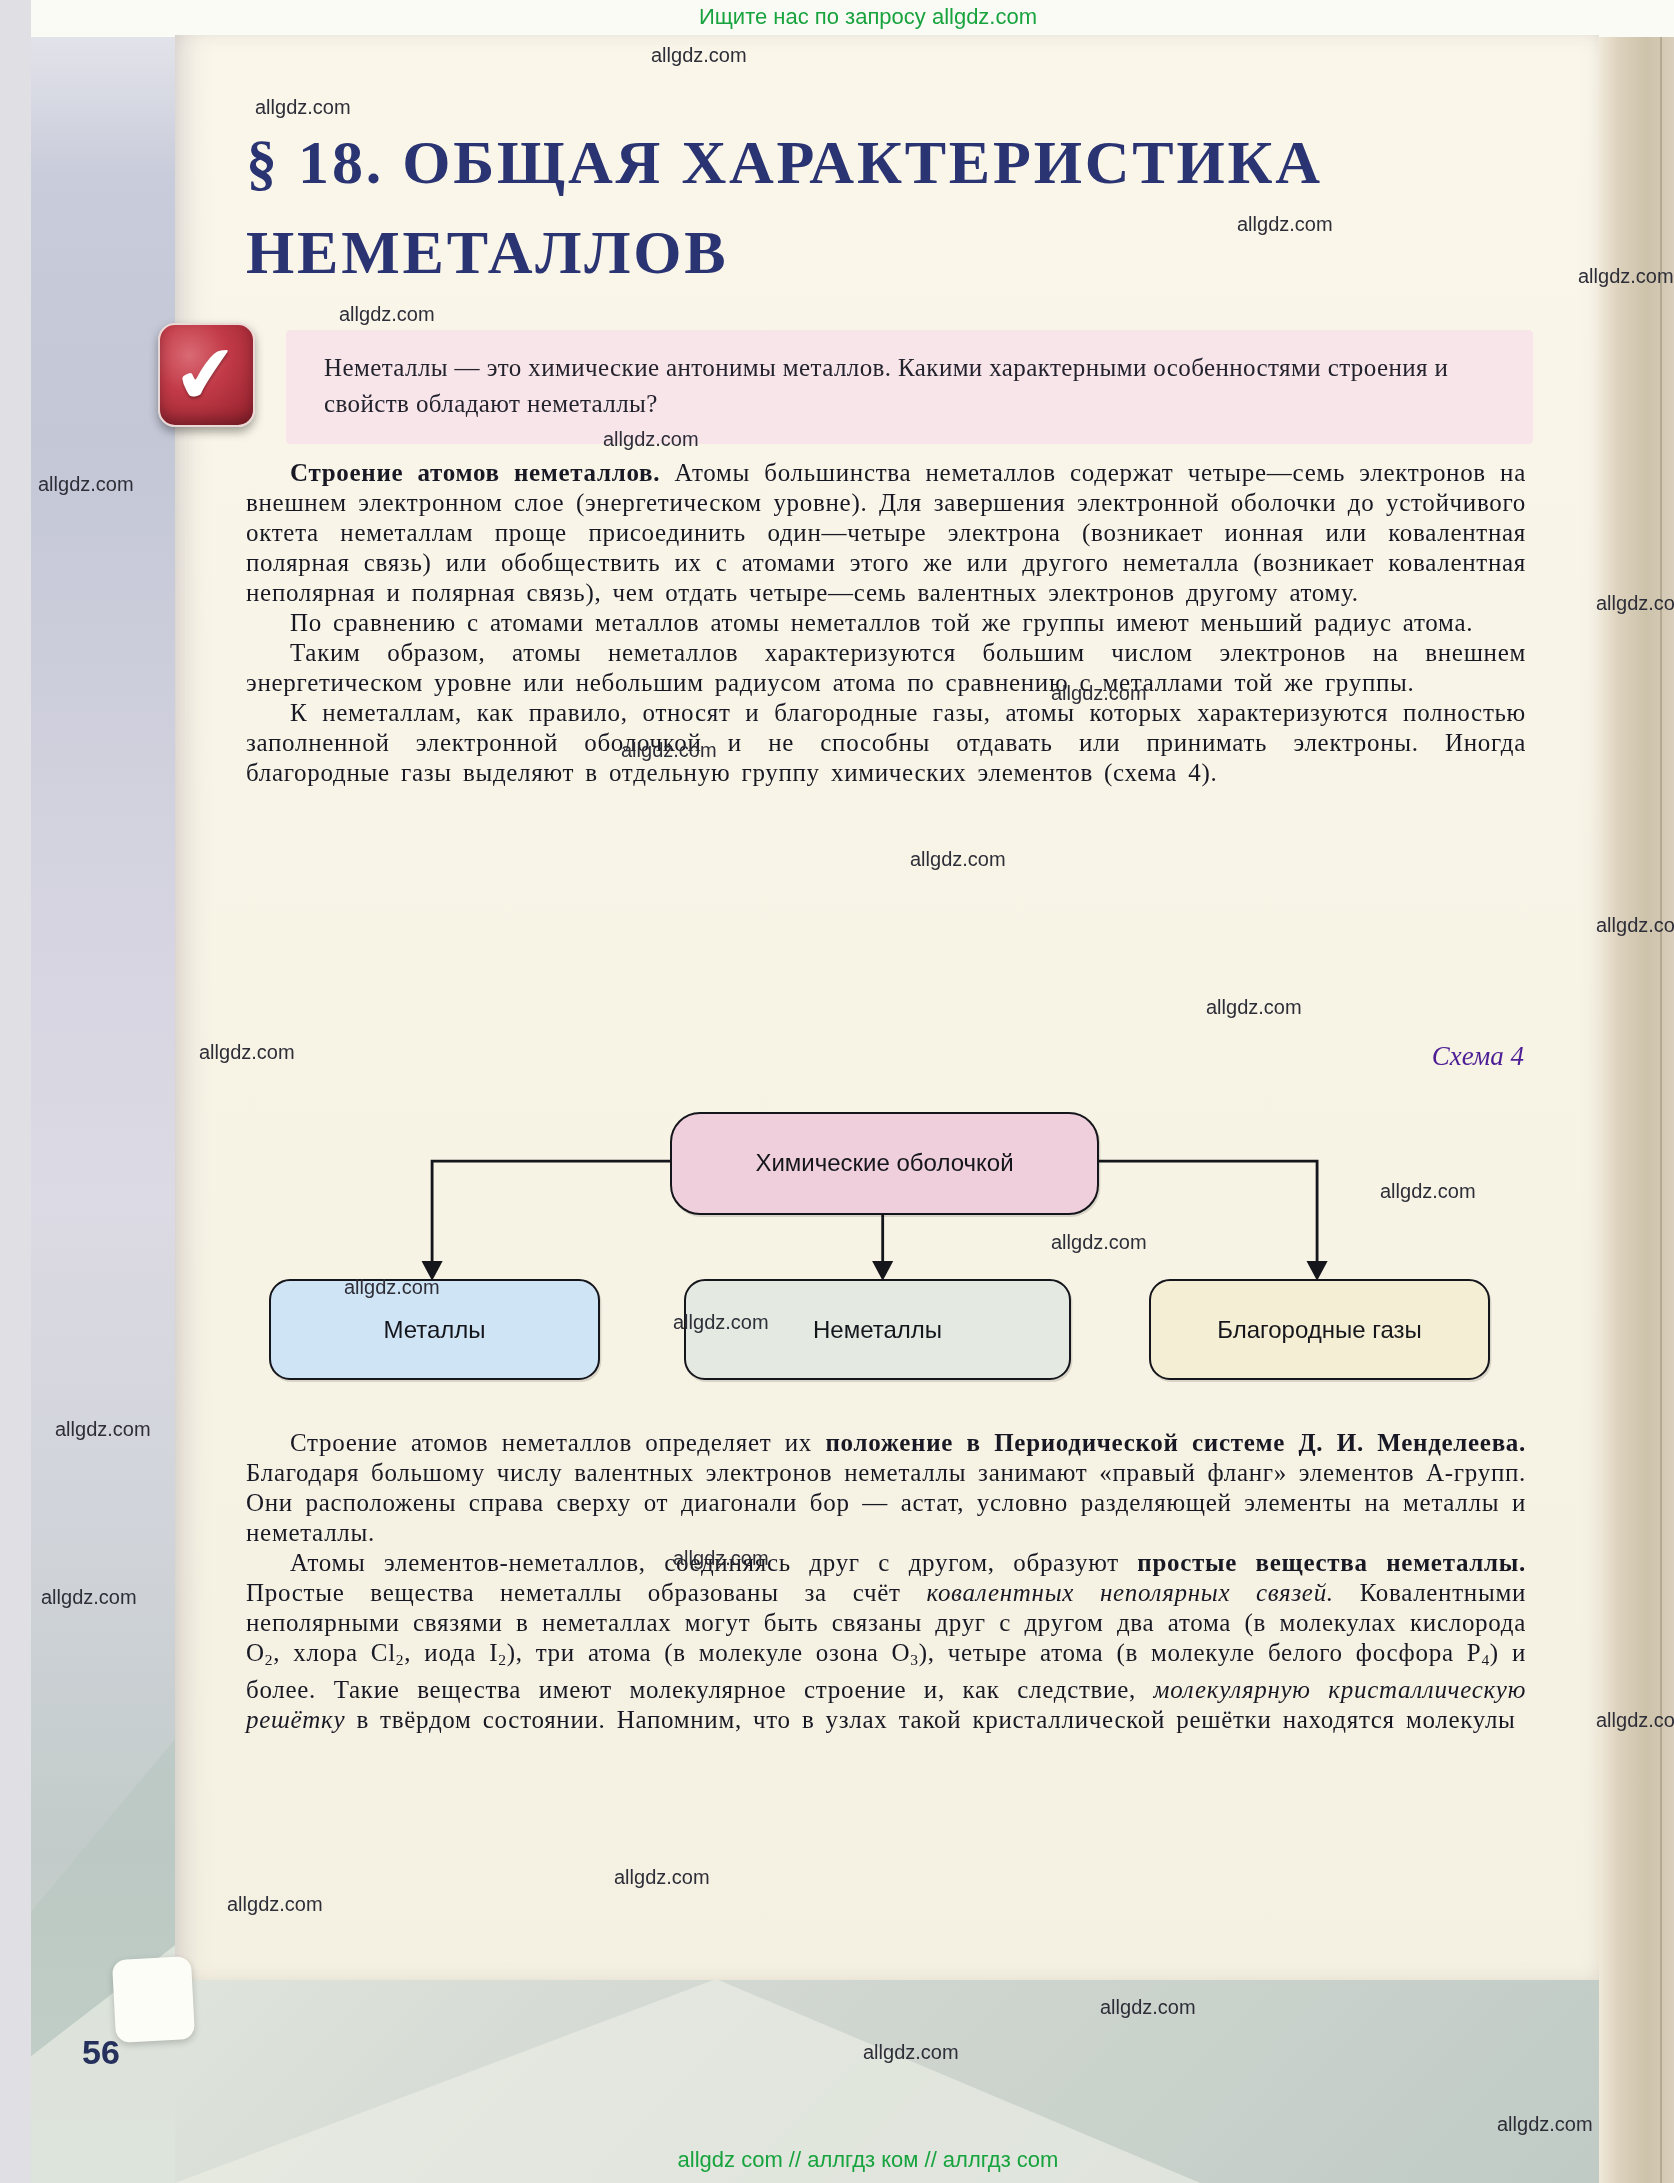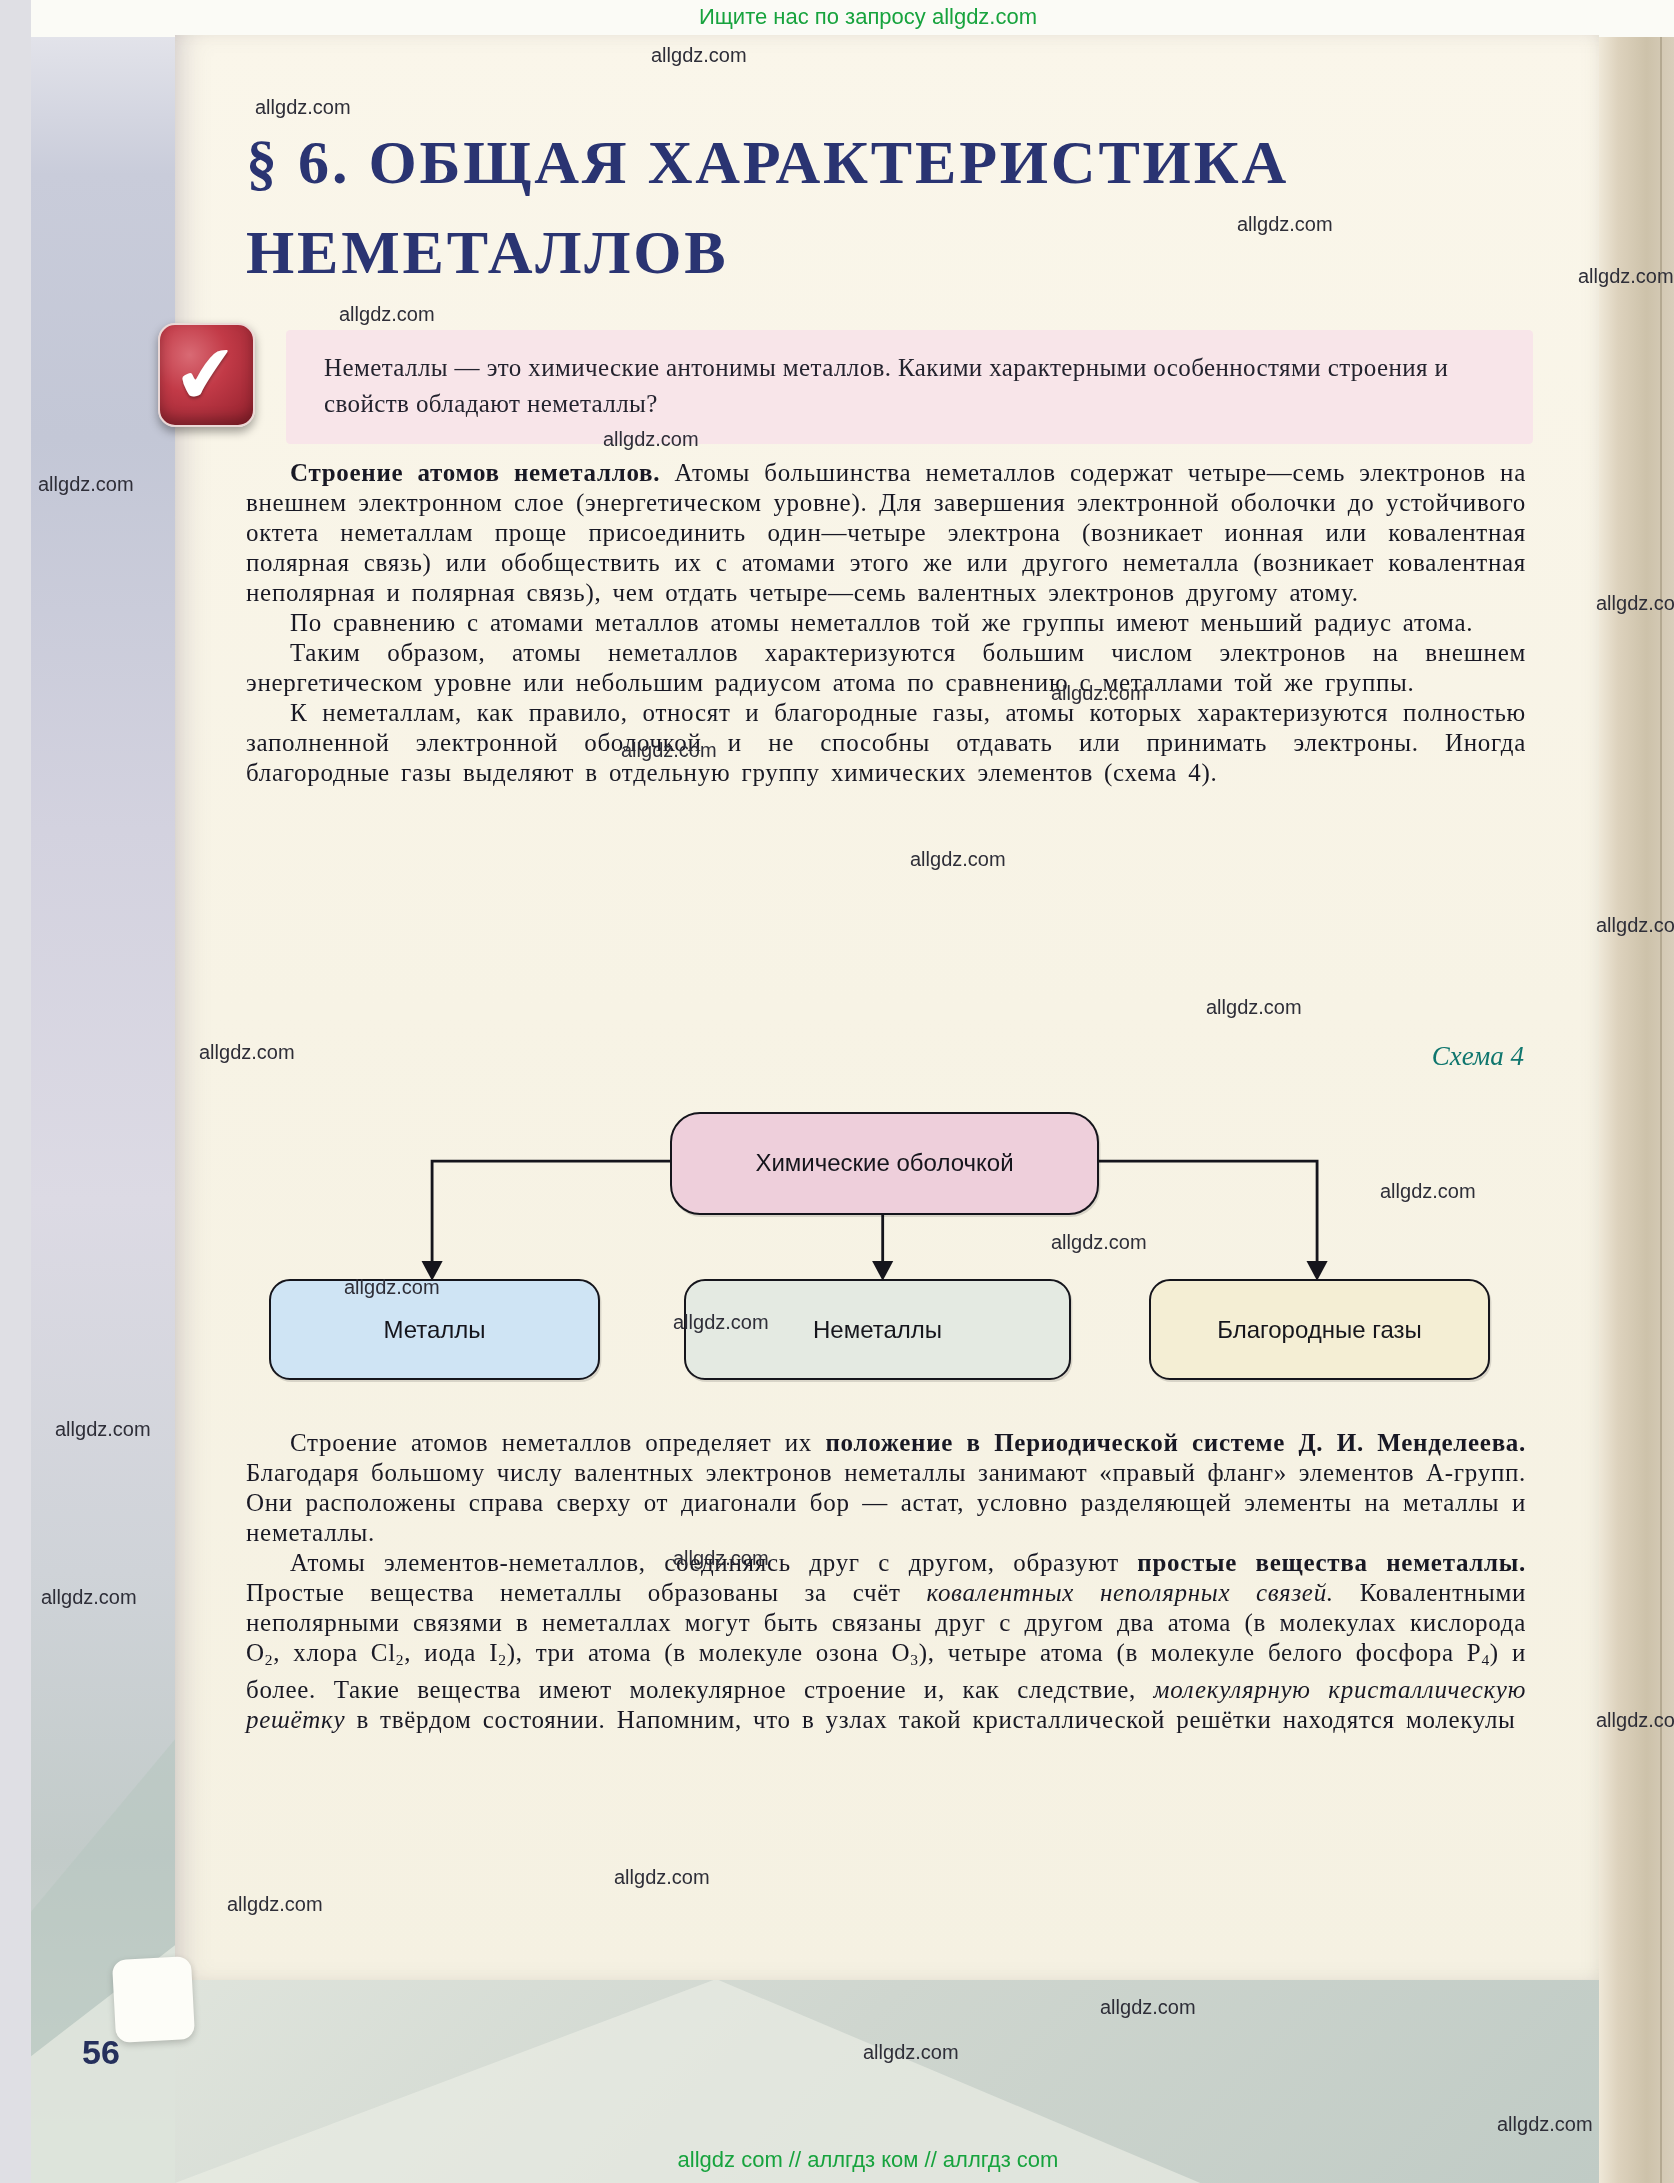--- a/index.html
+++ b/index.html
@@ -96,21 +96,21 @@
   }
   #body-top { top:458px; }
   #body-bottom { top:1428px; }
   .para { margin:0; text-indent:44px; }
   .seg-bold { font-weight:bold; }
   .seg-italic { font-style:italic; }
   .seg-sub { font-size:.62em; vertical-align:-0.25em; }
 
   .schema-label {
     position:absolute; left:215px; top:1041px; width:1278px; text-align:right;
-    font-style:italic; font-size:27px; color:#0f766e;
+    font-style:italic; font-size:27px; color:#4c1d95;
   }
   .diagram { position:absolute; left:211px; top:1099px; width:1287px; height:310px; }
   .diagram svg { position:absolute; left:0; top:0; }
   .dbox {
     position:absolute; border:2.1px solid #15151c; border-radius:21px;
     display:flex; align-items:center; justify-content:center;
     font-family:"Liberation Sans", sans-serif; font-size:24px; color:#15151c;
     box-shadow:1.4px 2.1px 0 rgba(0,0,0,.12);
   }
   #box-root      { left:428px;  top:12.7px;  width:425px; height:99px; background:#eecfdb; border-radius:30px; }
@@ -134,21 +134,21 @@
   <div class="right-edge"></div>
   <div class="bottom-band"></div>
   <div class="bottom-tri"></div>
   <div class="top-band"></div>
   <div class="paper"></div>
   <div class="dog-ear"></div>
 
   <div class="banner-top">Ищите нас по запросу allgdz.com</div>
 
   <div class="title">
-    <div>§ 6. ОБЩАЯ ХАРАКТЕРИСТИКА</div>
+    <div>§ 18. ОБЩАЯ ХАРАКТЕРИСТИКА</div>
     <div>НЕМЕТАЛЛОВ</div>
   </div>
 
   <div class="check-badge">
     <span class="check">✔</span>
   </div>
   <div class="question-box">Неметаллы — это химические антонимы металлов. Какими характерными особенностями строения и свойств обладают неметаллы?</div>
 
   <div class="bodytext" id="body-top">
       <p class="para"><span class="seg-bold">Строение атомов неметаллов. </span><span>Атомы большинства неметаллов содержат четыре—семь электронов на внешнем электронном слое (энергетическом уровне). Для завершения электронной оболочки до устойчивого октета неметаллам проще присоединить один—четыре электрона (возникает ионная или ковалентная полярная связь) или обобществить их с атомами этого же или другого неметалла (возникает ковалентная неполярная и полярная связь), чем отдать четыре—семь валентных электронов другому атому.</span></p>

